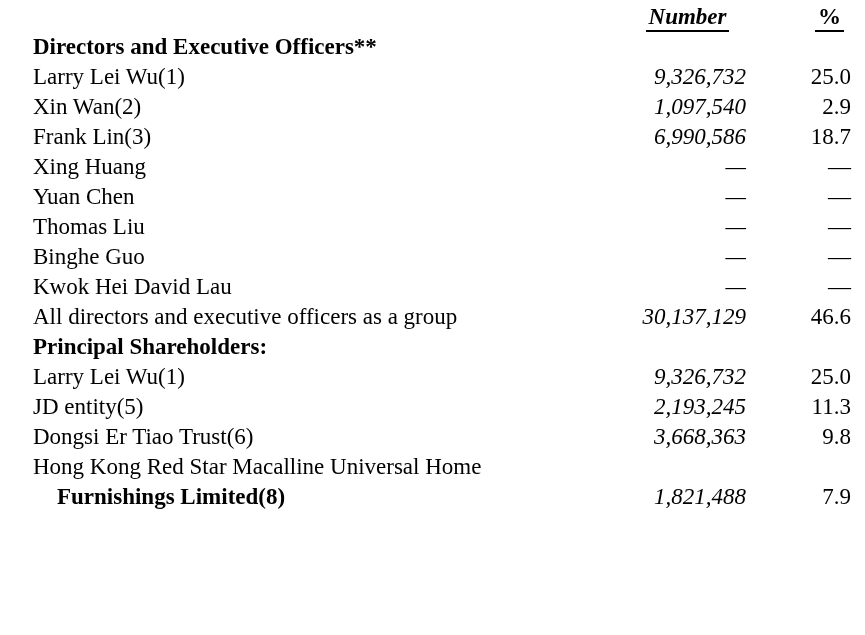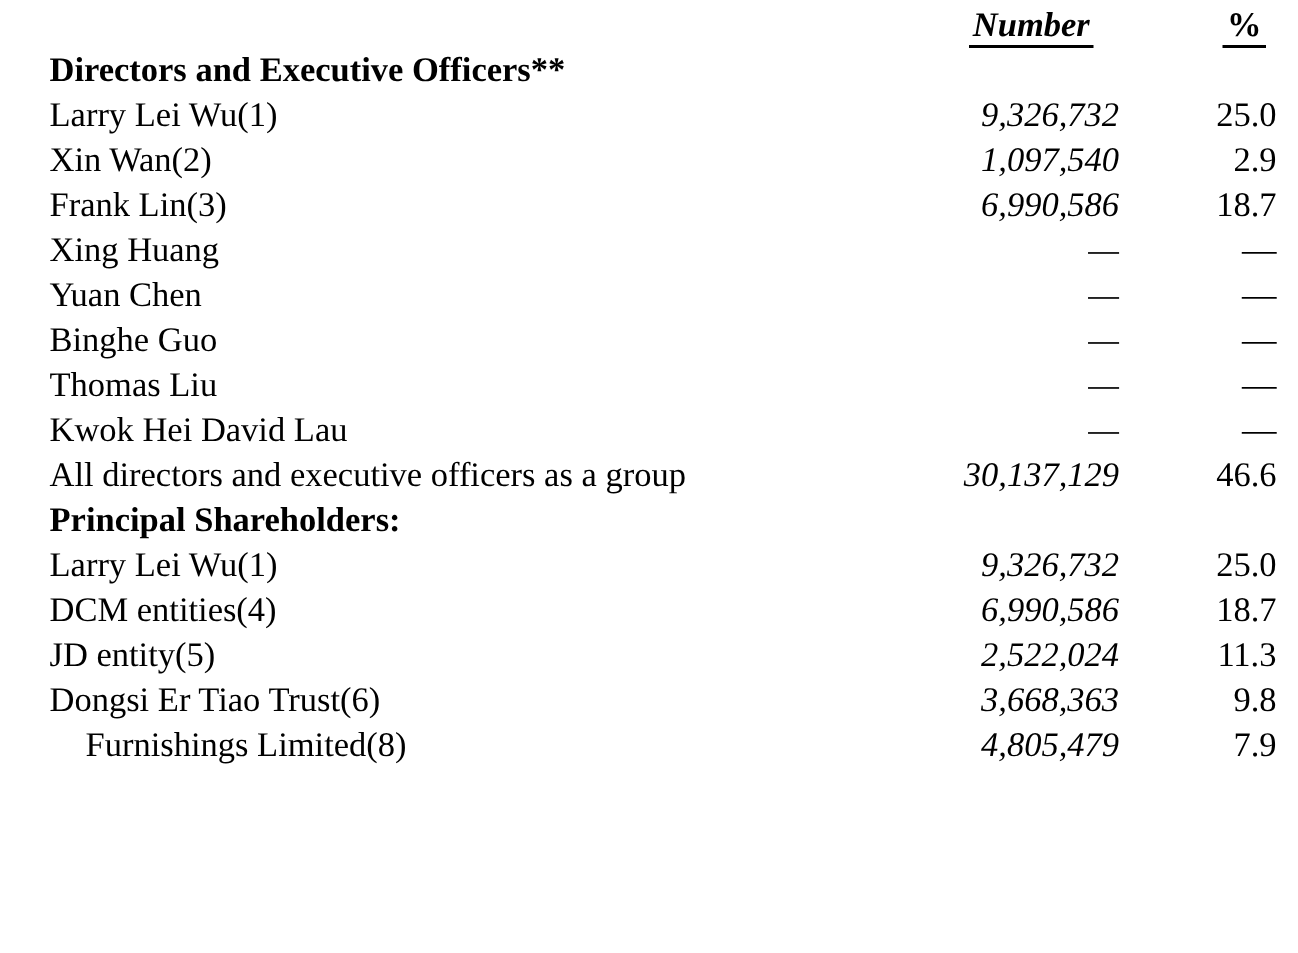--- a/index.html
+++ b/index.html
@@ -48,21 +48,21 @@
     text-align: center;
   }
   .colhead {
     display: inline-block;
     line-height: 26px;
     font-weight: bold;
     border-bottom: 2px solid #000000;
     padding: 0 3px;
   }
   tr.bold td { font-weight: bold; }
-  tr.indent td.name { padding-left: 24px; }
+  tr.indent td.name { padding-left: 24px; font-weight: bold; }
 </style>
 </head>
 <body>
 
 <div class="page">
   <table class="ownership">
     <colgroup>
       <col class="c-name">
         <col class="c-num">
         <col class="c-pct">
@@ -102,26 +102,26 @@
       <td class="name">Xing Huang</td>
       <td class="num">—</td>
       <td class="pct">—</td>
     </tr>
     <tr>
       <td class="name">Yuan Chen</td>
       <td class="num">—</td>
       <td class="pct">—</td>
     </tr>
     <tr>
-      <td class="name">Binghe Guo</td>
+      <td class="name">Thomas Liu</td>
       <td class="num">—</td>
       <td class="pct">—</td>
     </tr>
     <tr>
-      <td class="name">Thomas Liu</td>
+      <td class="name">Binghe Guo</td>
       <td class="num">—</td>
       <td class="pct">—</td>
     </tr>
     <tr>
       <td class="name">Kwok Hei David Lau</td>
       <td class="num">—</td>
       <td class="pct">—</td>
     </tr>
     <tr>
       <td class="name">All directors and executive officers as a group</td>
@@ -132,34 +132,34 @@
       <td class="name">Principal Shareholders:</td>
       <td class="num"></td>
       <td class="pct"></td>
     </tr>
     <tr>
       <td class="name">Larry Lei Wu(1)</td>
       <td class="num">9,326,732</td>
       <td class="pct">25.0</td>
     </tr>
     <tr>
-      <td class="name">DCM entities(4)</td>
-      <td class="num">6,990,586</td>
-      <td class="pct">18.7</td>
-    </tr>
-    <tr>
       <td class="name">JD entity(5)</td>
-      <td class="num">2,522,024</td>
+      <td class="num">2,193,245</td>
       <td class="pct">11.3</td>
     </tr>
     <tr>
       <td class="name">Dongsi Er Tiao Trust(6)</td>
       <td class="num">3,668,363</td>
       <td class="pct">9.8</td>
     </tr>
+    <tr>
+      <td class="name">Hong Kong Red Star Macalline Universal Home</td>
+      <td class="num"></td>
+      <td class="pct"></td>
+    </tr>
     <tr class="indent">
       <td class="name">Furnishings Limited(8)</td>
-      <td class="num">4,805,479</td>
+      <td class="num">1,821,488</td>
       <td class="pct">7.9</td>
     </tr>
   </tbody>
     </table>
 </div>
 
 </body></html>

